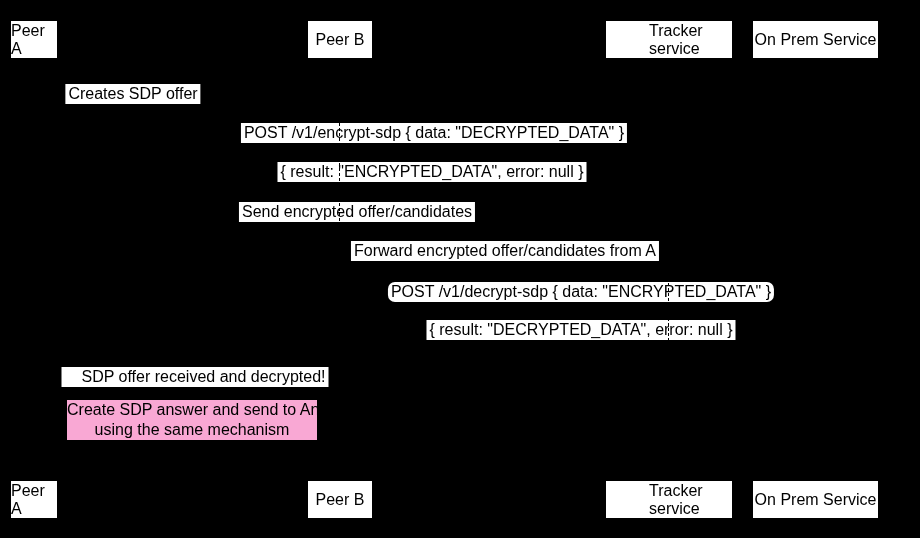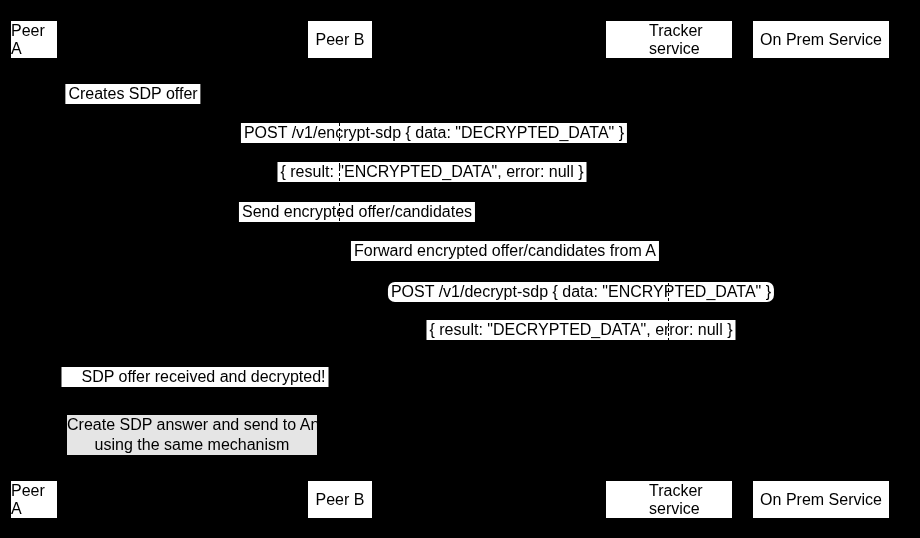--- a/index.html
+++ b/index.html
@@ -21,21 +21,21 @@
     display: flex;
     align-items: center;
     justify-content: center;
     font-size: 16px;
     z-index: 2;
     box-sizing: border-box;
   }
   .a-peer-a   { left: 11px;  width: 46px;  }
   .a-peer-b   { left: 308px; width: 64px;  }
   .a-tracker  { left: 606px; width: 126px; padding-left: 43px; }
-  .a-onprem   { left: 753px; width: 136px; }
+  .a-onprem   { left: 753px; width: 125px; }
   .row-top    { top: 21px; }
   .row-bottom { top: 481px; }
 
   
   .lifeline {
     position: absolute;
     top: 58px;
     height: 423px;
     width: 0;
     border-left: 1px dashed #000000;
@@ -82,24 +82,24 @@
   .m-4 { left: 357px; top: 202px; }
   .m-5 { left: 505px; top: 241px; }
   .m-6 { left: 581px; top: 282px; border-radius: 7px; }
   .m-7 { left: 581px; top: 320px; }
   .m-8 { left: 195px; top: 367px; padding-left: 20px; }
 
   
   .note {
     position: absolute;
     left: 67px;
-    top: 415px;
+    top: 400px;
     width: 250px;
     height: 40px;
-    background: #e5e5e5;
+    background: #f9a8d4;
     color: #000000;
     font-size: 16px;
     line-height: 20px;
     text-align: center;
     z-index: 2;
   }
   .note div { white-space: nowrap; }
 </style>
 </head>
 <body>

